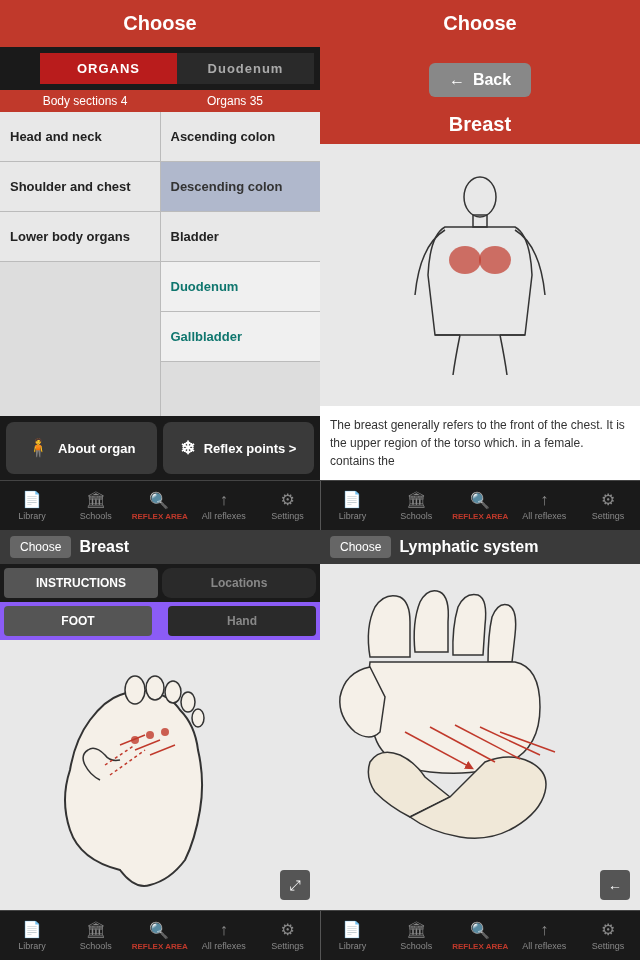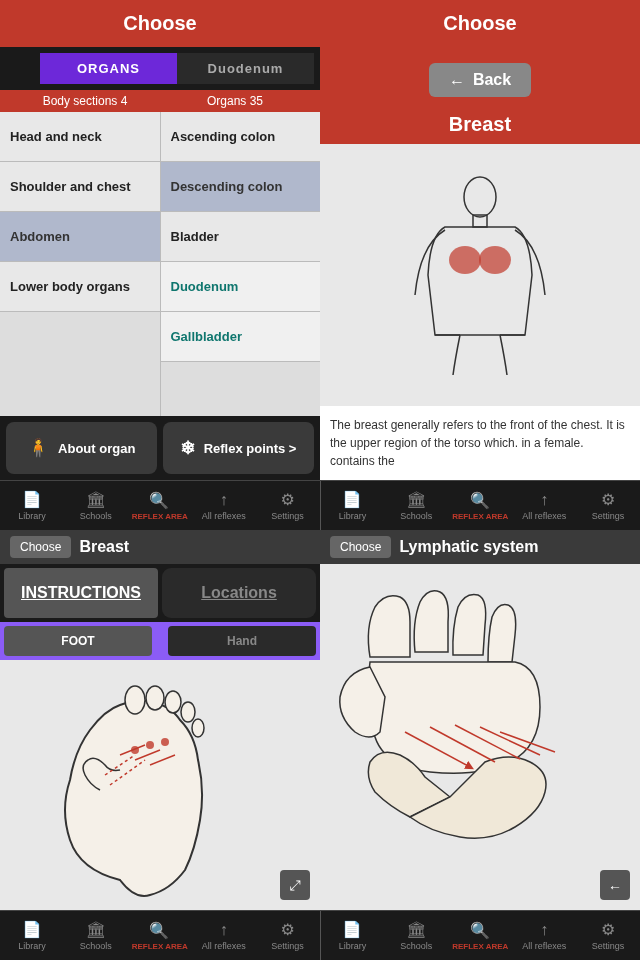--- a/index.html
+++ b/index.html
@@ -50,21 +50,21 @@
       padding: 8px;
       text-align: center;
       font-size: 13px;
       font-weight: bold;
       border: none;
       cursor: pointer;
       letter-spacing: 1px;
     }
 
     .tab-btn.active {
-      background: #6d28d9;
+      background: #b91c1c;
       color: white;
       margin-left: 34px;
     }
 
     .tab-btn.inactive {
       background: #2a2a2a;
       color: #aaa;
     }
 
     .count-row {
@@ -268,28 +268,27 @@
 
     .instructions-tab-row {
       display: flex;
       background: #1a1a1a;
       padding: 4px;
       gap: 4px;
     }
 
     .inst-tab {
       flex: 1;
-      padding: 16px;
+      padding: 8px;
       text-align: center;
-      font-size: 16px;
+      font-size: 12px;
       font-weight: bold;
       border: none;
       cursor: pointer;
       border-radius: 4px;
-      text-decoration: underline;
     }
 
     .inst-tab.active {
       background: #555;
       color: white;
     }
 
     .inst-tab.inactive {
       background: #2a2a2a;
       color: #888;
@@ -409,21 +408,20 @@
 
     <div class="count-row">
       <span class="count-item">Body sections 4</span>
       <span class="count-item">Organs 35</span>
     </div>
 
     <div class="organ-grid">
       <div class="organ-col">
         <div class="organ-item">Head and neck</div>
         <div class="organ-item">Shoulder and chest</div>
-        <div class="organ-item selected">Abdomen</div>
         <div class="organ-item">Lower body organs</div>
       </div>
       <div class="organ-col">
         <div class="organ-item">Ascending colon</div>
         <div class="organ-item selected">Descending colon</div>
         <div class="organ-item">Bladder</div>
         <div class="organ-item light">Duodenum</div>
         <div class="organ-item light">Gallbladder</div>
       </div>
     </div>

